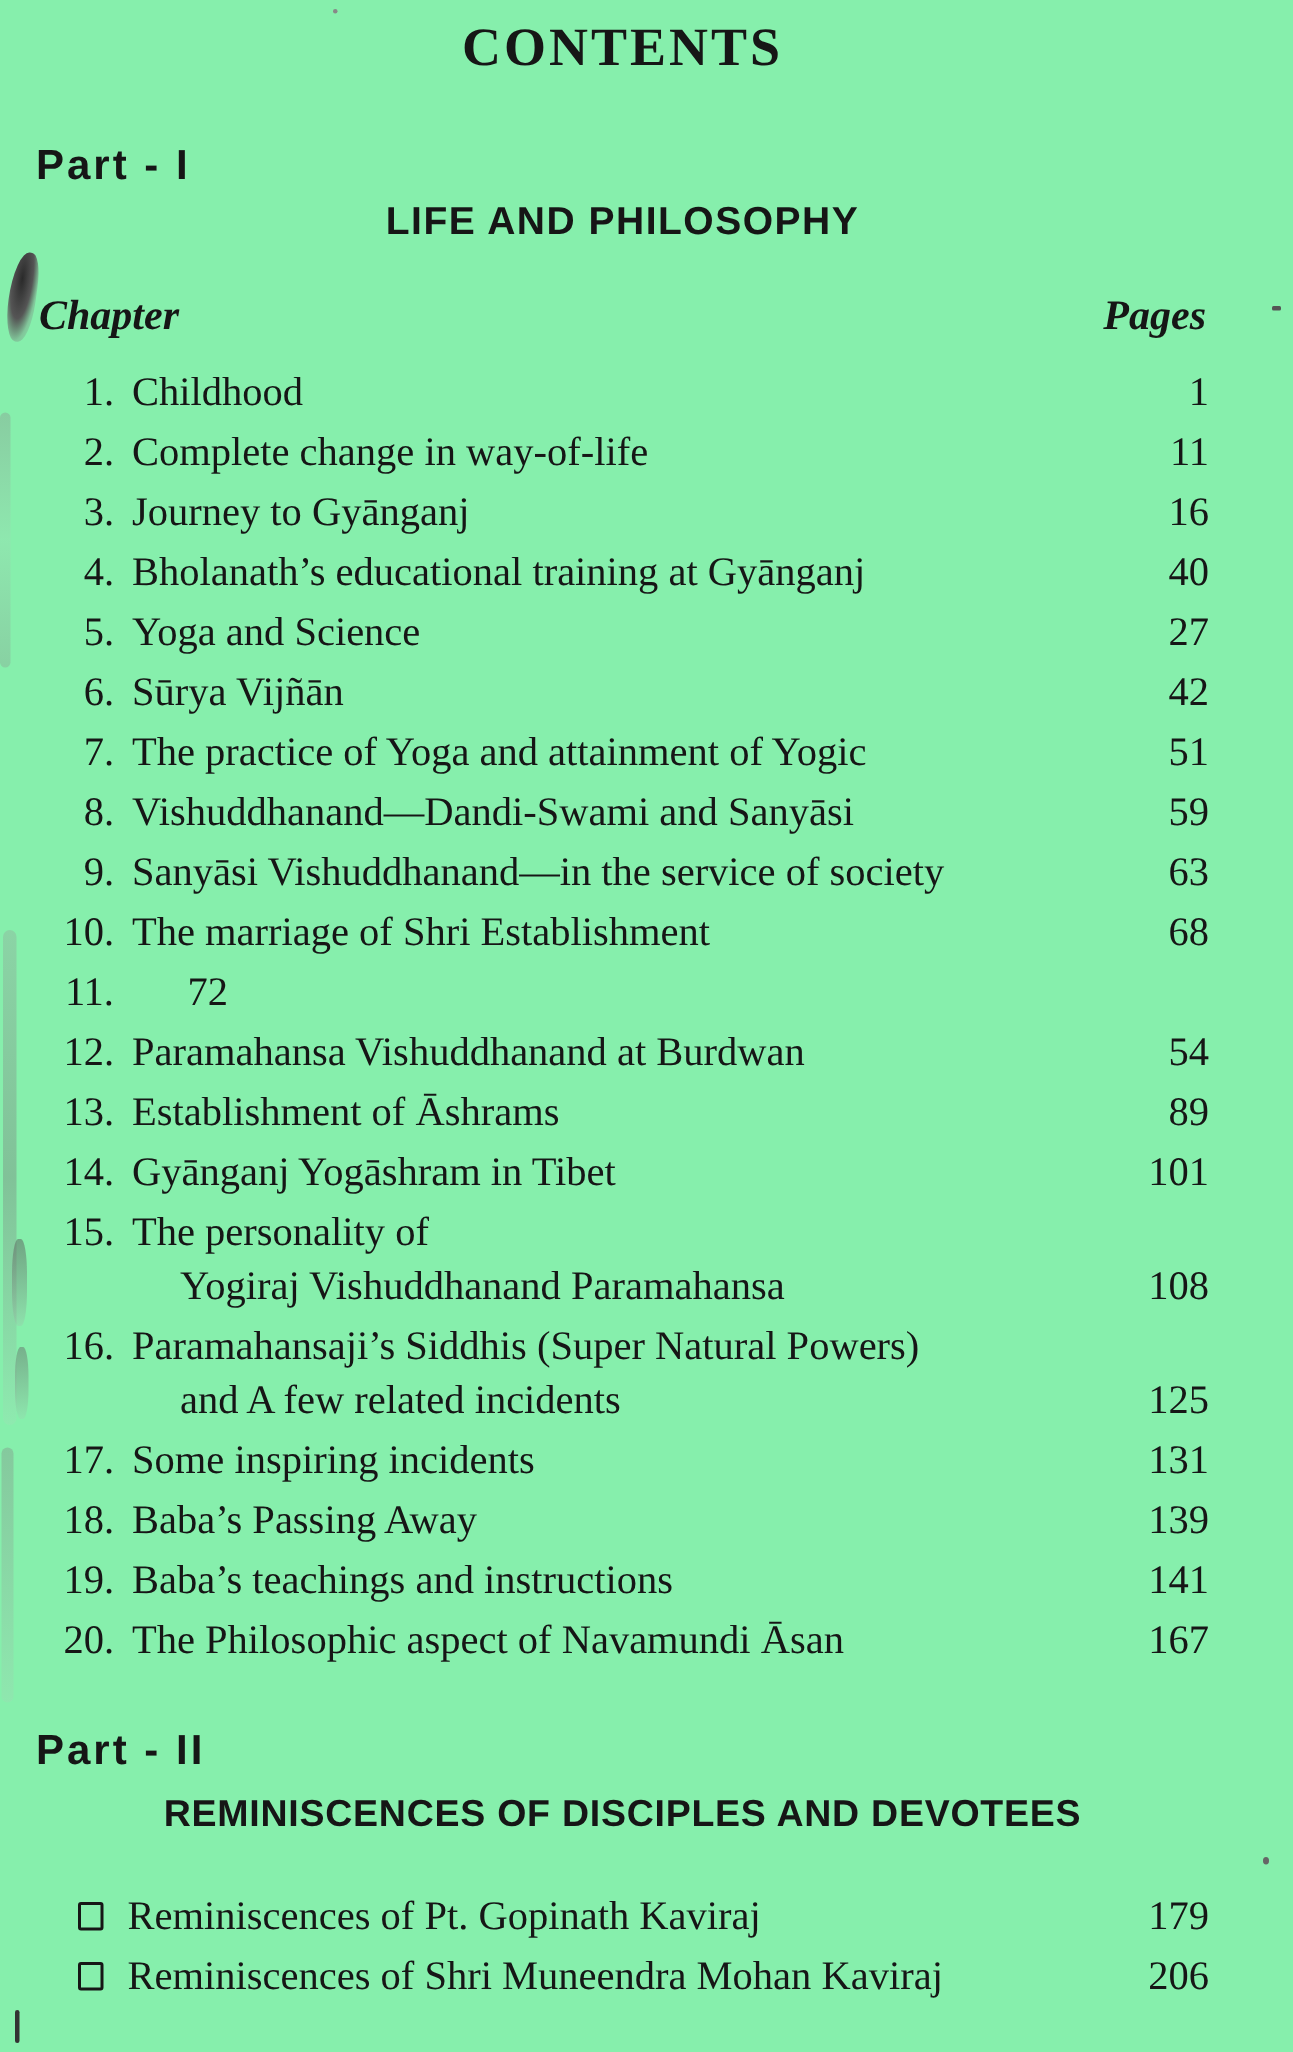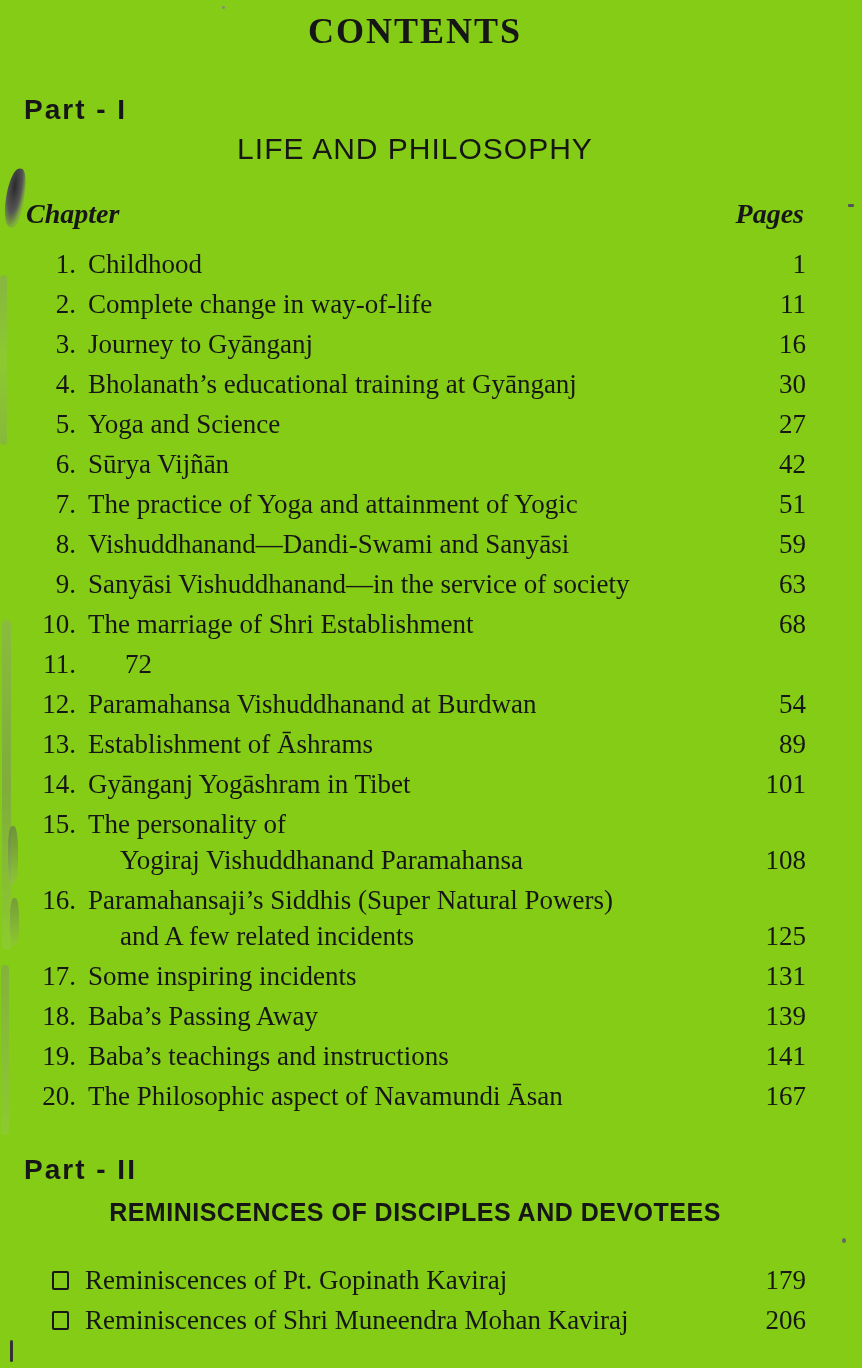--- a/index.html
+++ b/index.html
@@ -1,20 +1,20 @@
 <!DOCTYPE html>
 <html><head>
 <meta charset="utf-8">
 <style>
   html,body{margin:0;padding:0;background:#e9e9e9;}
   .page{
     position:relative;
     width:862px;height:1368px;
     margin:0 auto;
-    background:#84cc16;
+    background:#86efac;
     font-family:"Liberation Serif", serif;
     color:#161616;
     overflow:hidden;
     box-sizing:border-box;
   }
   .content{
     position:relative;
     box-sizing:border-box;
     padding:12px 56px 0 24px;
     width:100%;height:100%;
@@ -32,22 +32,22 @@
     text-align:left;
     font-family:"Liberation Sans", sans-serif;
     font-weight:bold;
     font-size:28px;
     letter-spacing:2px;
   }
   .part1-label{margin-top:42px;}
   .part1-title{
     text-align:center;
     font-family:"Liberation Sans", sans-serif;
-    font-weight:normal;
-    font-size:30px;
+    font-weight:bold;
+    font-size:26px;
     letter-spacing:1px;
     margin-top:6px;
   }
   .cols{
     display:flex;
     justify-content:space-between;
     font-style:italic;
     font-weight:bold;
     font-size:28px;
     margin-top:32px;
@@ -177,21 +177,21 @@
           <span class="mid">
             <span class="line l1">Journey to Gyānganj</span>
           </span>
           <span class="pg">16</span>
         </div>
         <div class="row">
           <span class="num">4.</span>
           <span class="mid">
             <span class="line l1">Bholanath’s educational training at Gyānganj</span>
           </span>
-          <span class="pg">30</span>
+          <span class="pg">40</span>
         </div>
         <div class="row">
           <span class="num">5.</span>
           <span class="mid">
             <span class="line l1">Yoga and Science</span>
           </span>
           <span class="pg">27</span>
         </div>
         <div class="row">
           <span class="num">6.</span>

